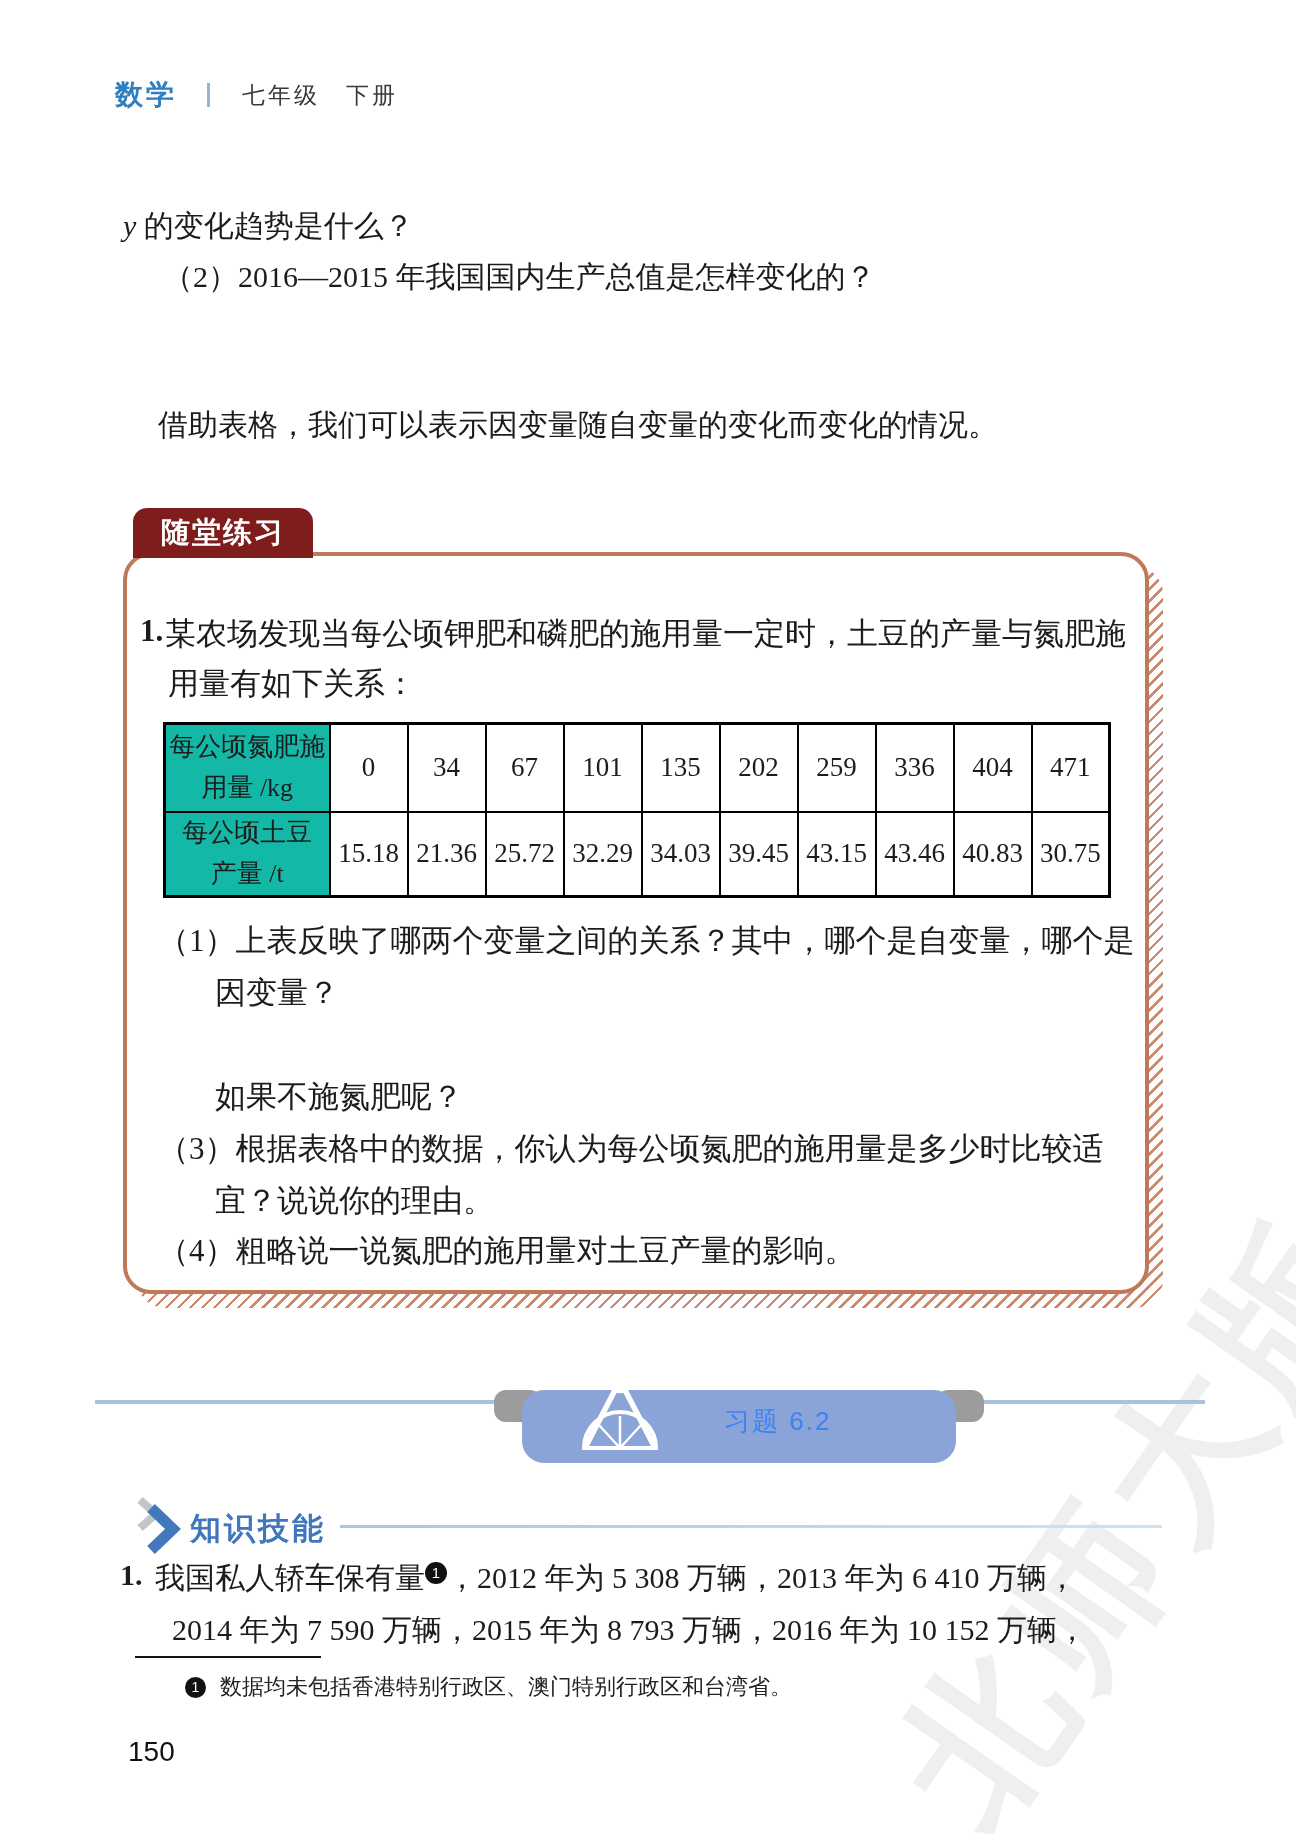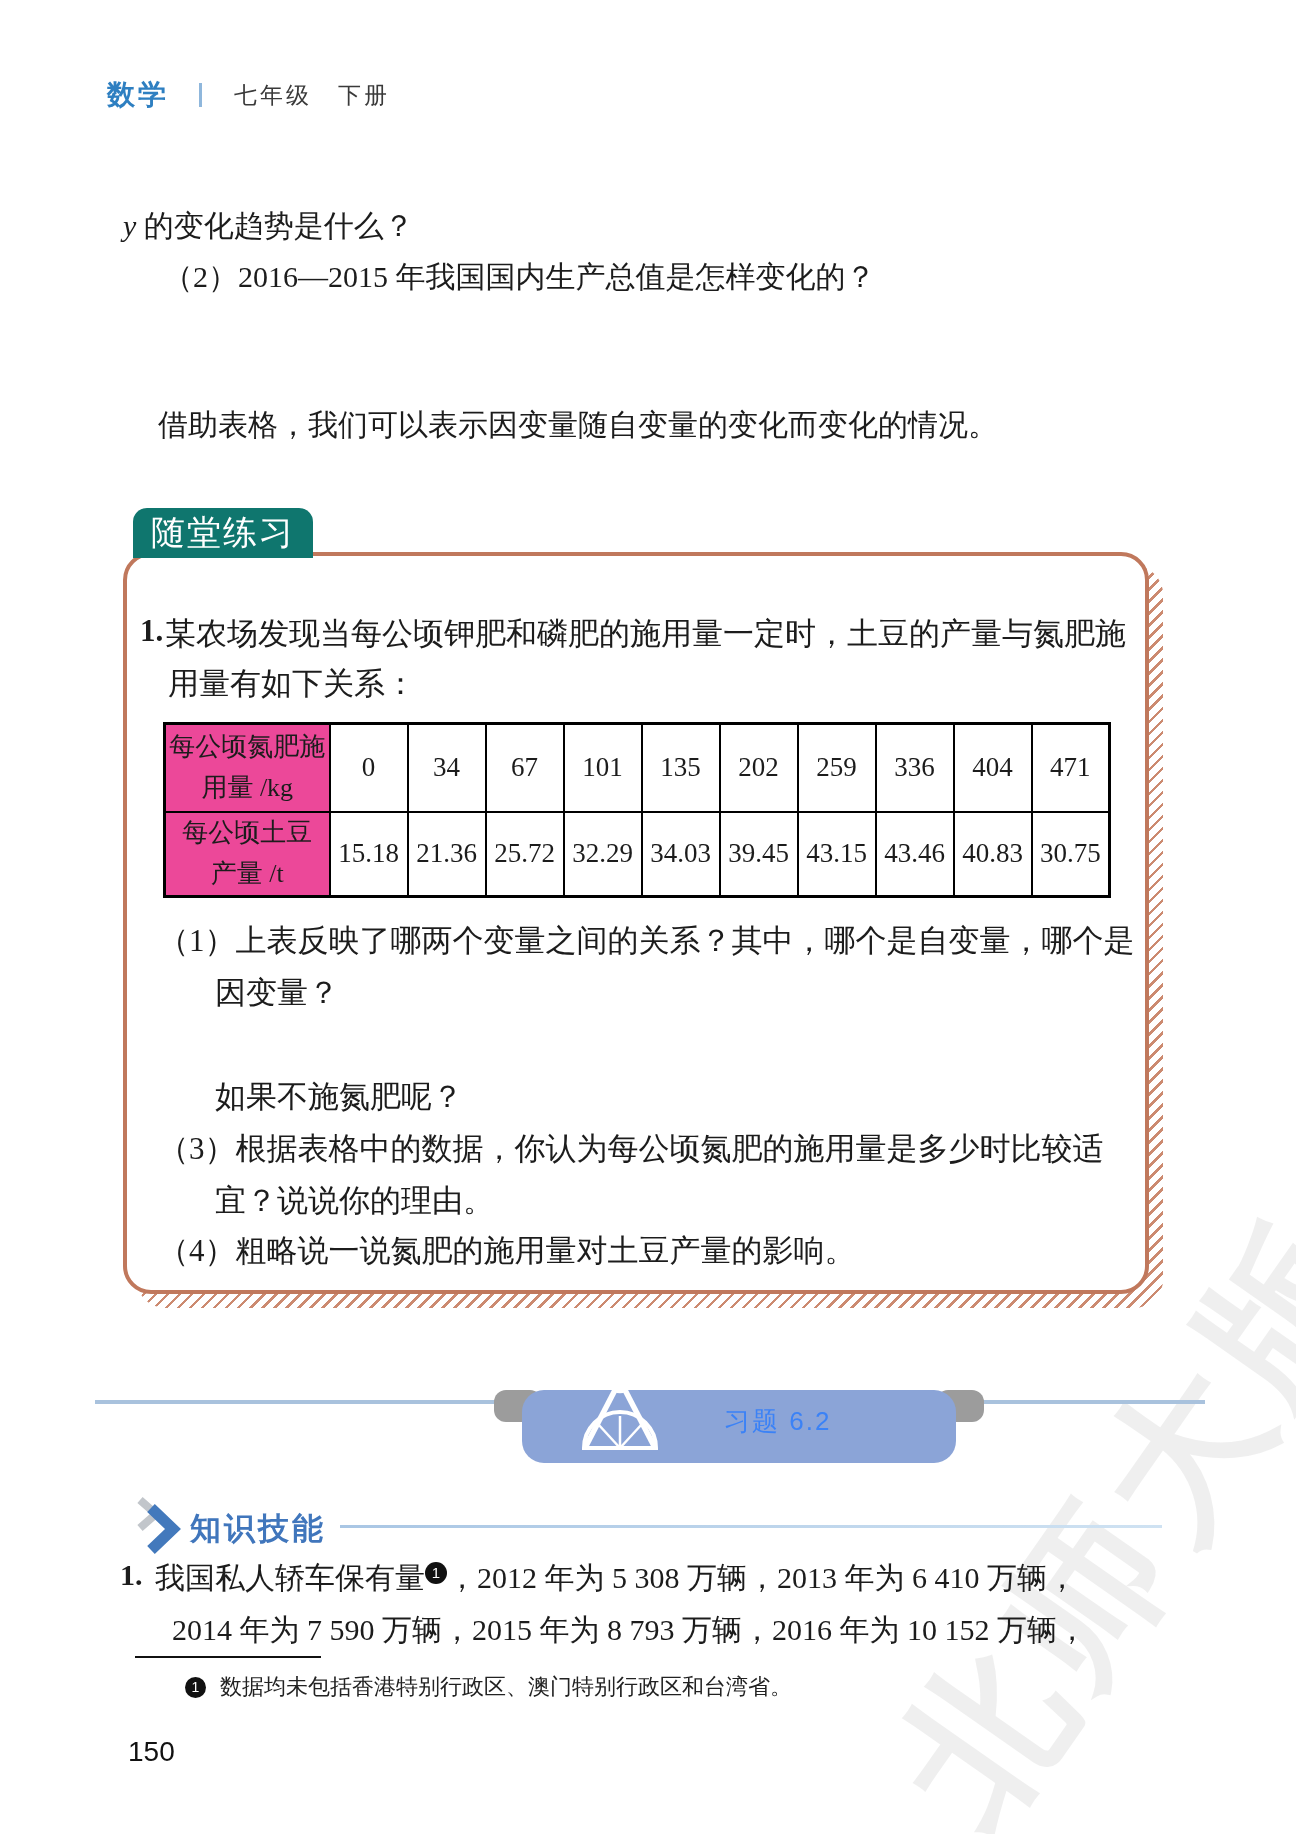--- a/index.html
+++ b/index.html
@@ -6,51 +6,51 @@
   html,body { background:#ffffff; }
   .page {
     position:relative; width:1296px; height:1834px; background:#fff;
     overflow:hidden; color:#1c1c1c;
     font-family:"Liberation Serif","DejaVu Serif",serif;
   }
   .abs { position:absolute; }
   .sans { font-family:"Liberation Sans","DejaVu Sans",sans-serif; }
 
   
-  .hdr { left:107px; top:76px; display:flex; align-items:center; }
+  .hdr { left:115px; top:76px; display:flex; align-items:center; }
   .hdr-subject { color:#2e7fc1; font-weight:bold; font-size:28px; letter-spacing:3px; }
   .hdr-bar { width:3px; height:24px; background:#8fb7dc; margin:0 26px 0 30px; }
   .hdr-grade, .hdr-vol { font-size:23px; color:#3a3a3a; letter-spacing:3px;margin-left:6px; }
   .hdr-vol { margin-left:26px; }
 
   .introline { font-size:30px; white-space:nowrap; }
   .ital { font-style:italic; }
 
   
   .p-shadow {
     left:137px; top:566px; width:1026px; height:742px; border-radius:28px;
     background:repeating-linear-gradient(135deg,#cc8a70 0 2.5px,#ffffff 2.5px 8.5px);
   }
   .p-box {
     left:123px; top:552px; width:1026px; height:742px;
     background:#fff; border:4px solid #c0785c; border-radius:28px;
   }
   .p-tab {
     left:133px; top:508px; width:180px; height:50px;
-    background:#0f766e; border-radius:14px 14px 0 0;
+    background:#7f1d1d; border-radius:14px 14px 0 0;
     display:flex; align-items:center; justify-content:center;
-    color:#fff; font-weight:normal; font-size:34px; letter-spacing:2px;
+    color:#fff; font-weight:bold; font-size:29px; letter-spacing:2px;
   }
   .boxline { font-size:31px; white-space:nowrap; }
 
   
   .d-table { border-collapse:collapse; border:3px solid #000; }
   .d-table th, .d-table td { border:2px solid #000; text-align:center; vertical-align:middle; }
   .d-table th {
-    background:#ec4899; font-weight:normal; width:165px; font-size:26px; line-height:1.55;
+    background:#14b8a6; font-weight:normal; width:165px; font-size:26px; line-height:1.55;
   }
   .d-table td { width:78px; font-size:27px; }
   .row1 { height:88px; } .row2 { height:85px; }
 
   
   .ex-line { left:95px; top:1400px; width:1110px; height:4px; background:#a9c2dd; }
   .ex-graytab { top:1390px; width:48px; height:32px; background:#9c9c9c; border-radius:12px; }
   .ex-badge {
     left:522px; top:1390px; width:434px; height:73px;
     background:#8ba4d7; border-radius:22px;

